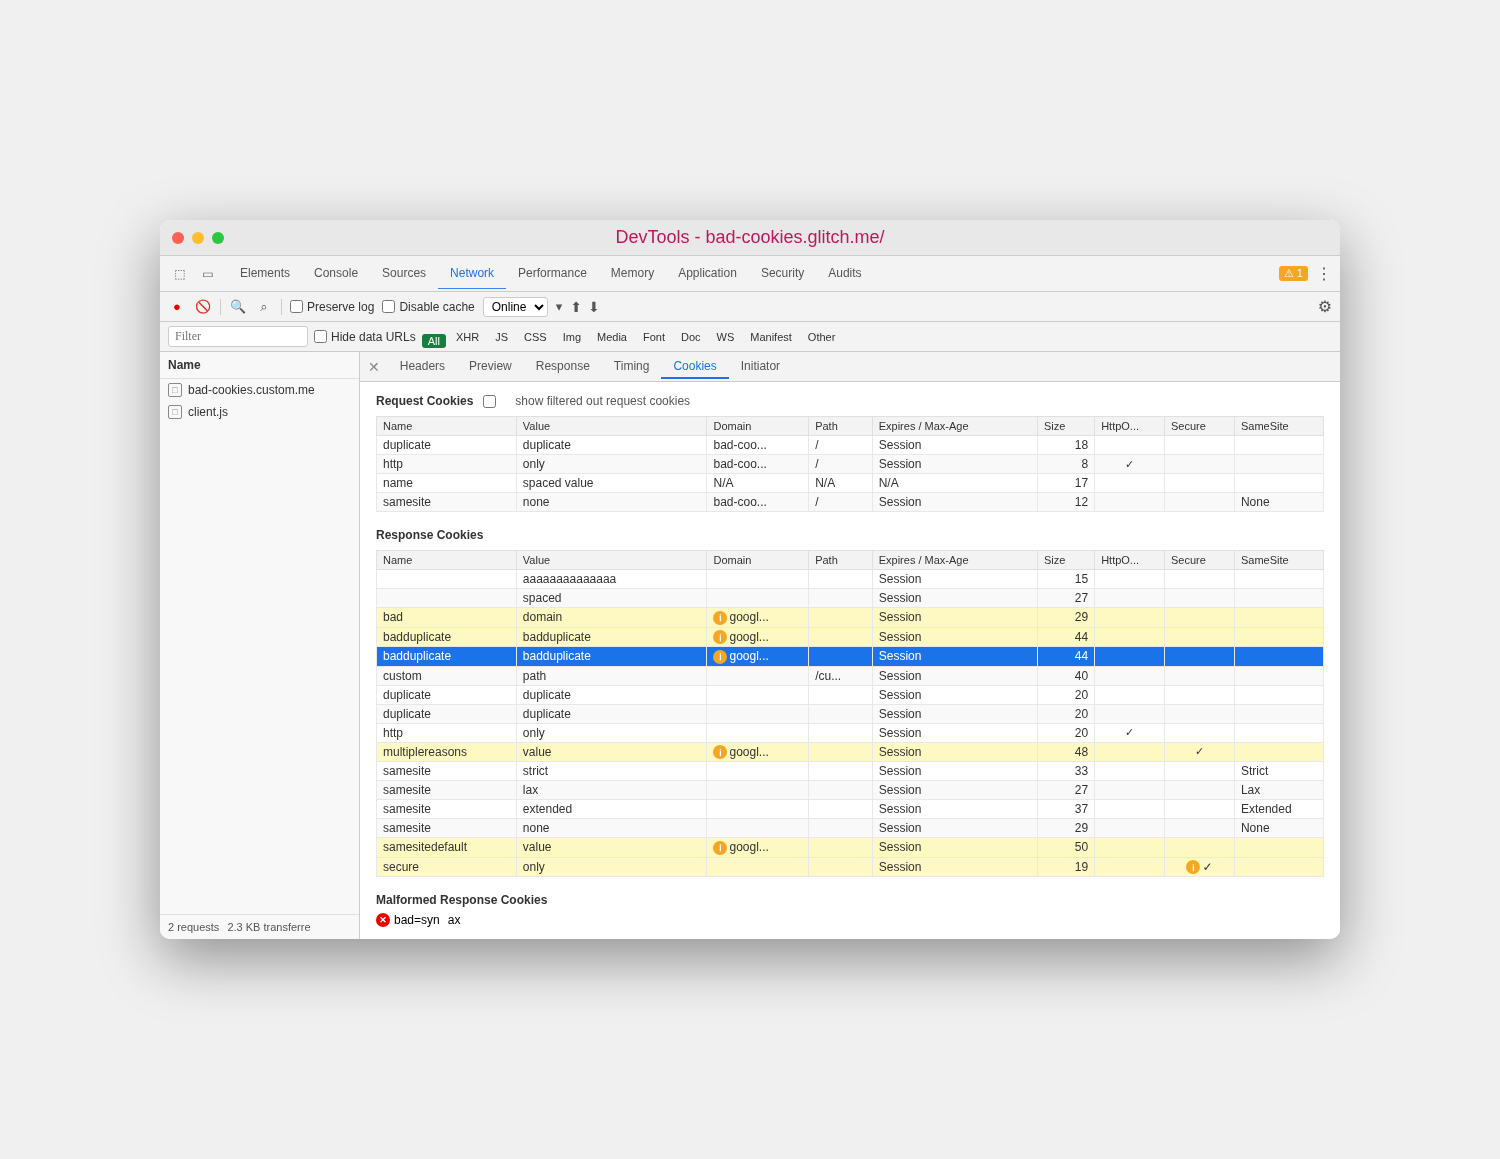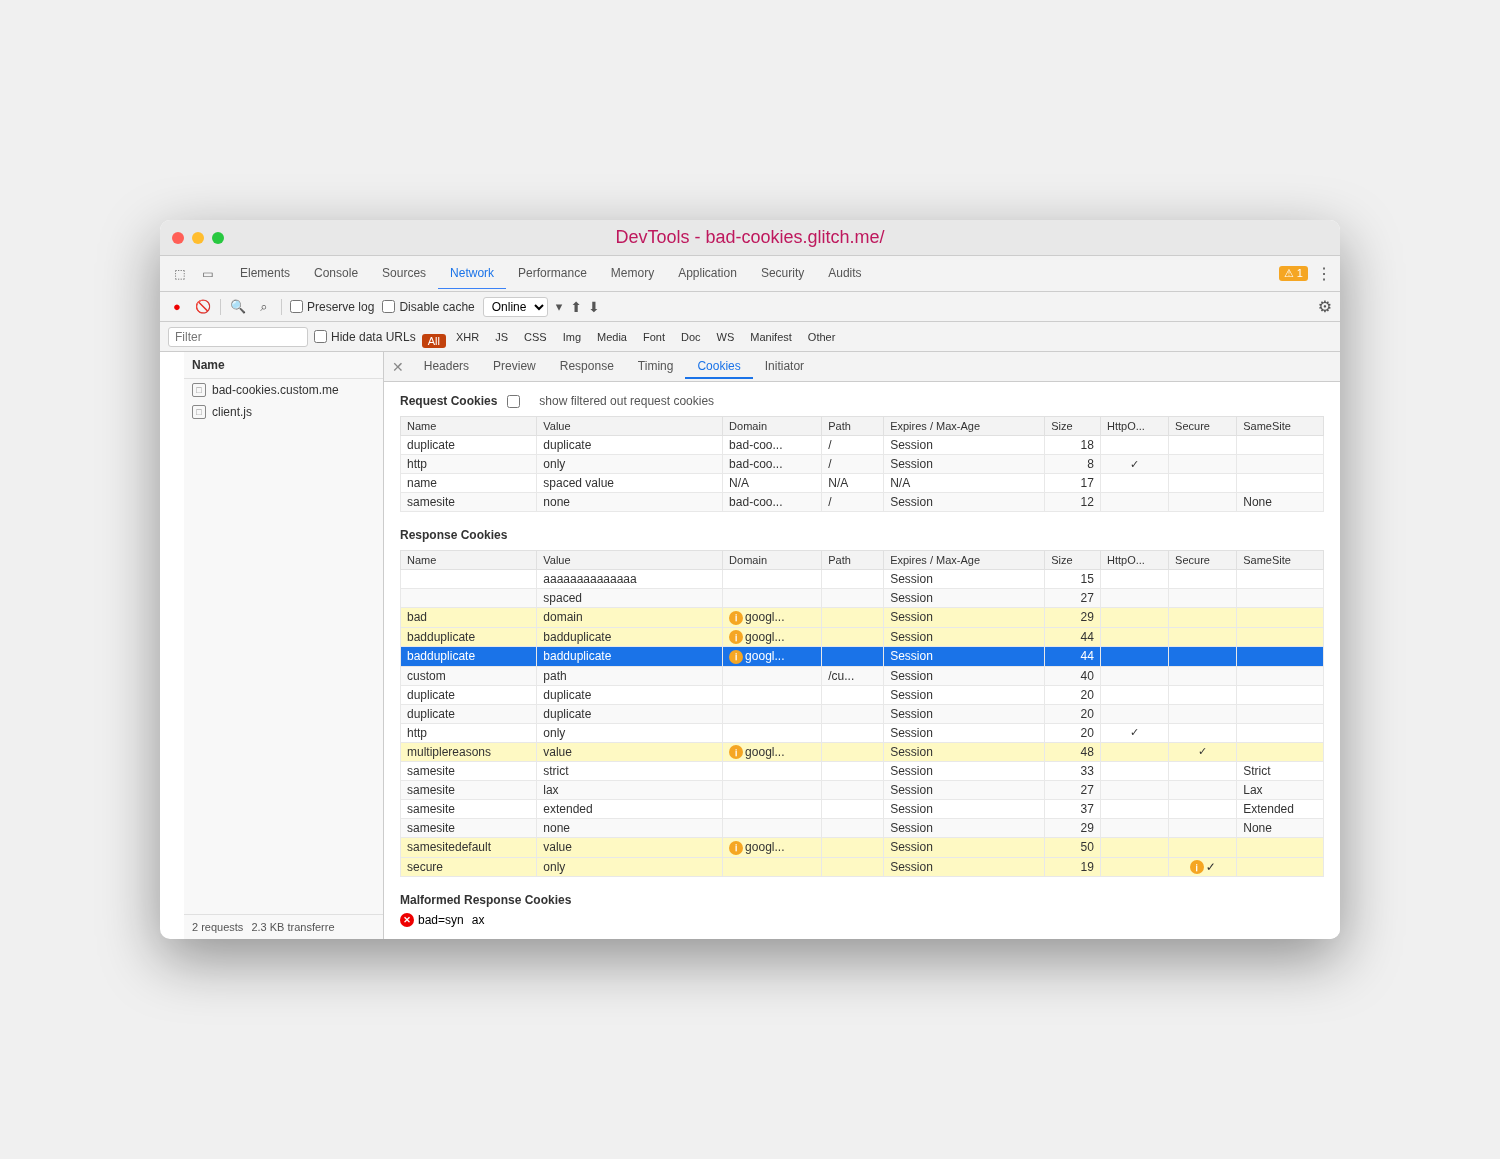--- a/index.html
+++ b/index.html
@@ -164,46 +164,46 @@
       gap: 6px;
       height: 30px;
     }
     .filter-input {
       border: 1px solid #ccc;
       border-radius: 3px;
       padding: 2px 6px;
       font-size: 12px;
       width: 140px;
       background: #fff;
+      font-family: Liberation Serif, serif;
     }
     .filter-types {
       display: flex;
       align-items: center;
       gap: 4px;
     }
     .filter-type-btn {
       padding: 1px 6px;
       font-size: 11px;
       border: none;
       background: transparent;
       cursor: pointer;
       border-radius: 3px;
       color: #333;
     }
     .filter-type-btn.active {
-      background: #c2410c;
+      background: #15803d;
       color: #fff;
       margin-top: 8px;
     }
     
     .main-area {
       display: flex;
       flex: 1;
       overflow: hidden;
-      padding-left: 24px;
     }
     
     .sidebar {
       width: 200px;
       border-right: 1px solid #ccc;
       background: #f8f8f8;
       display: flex;
       flex-direction: column;
     }
     .sidebar-header {

